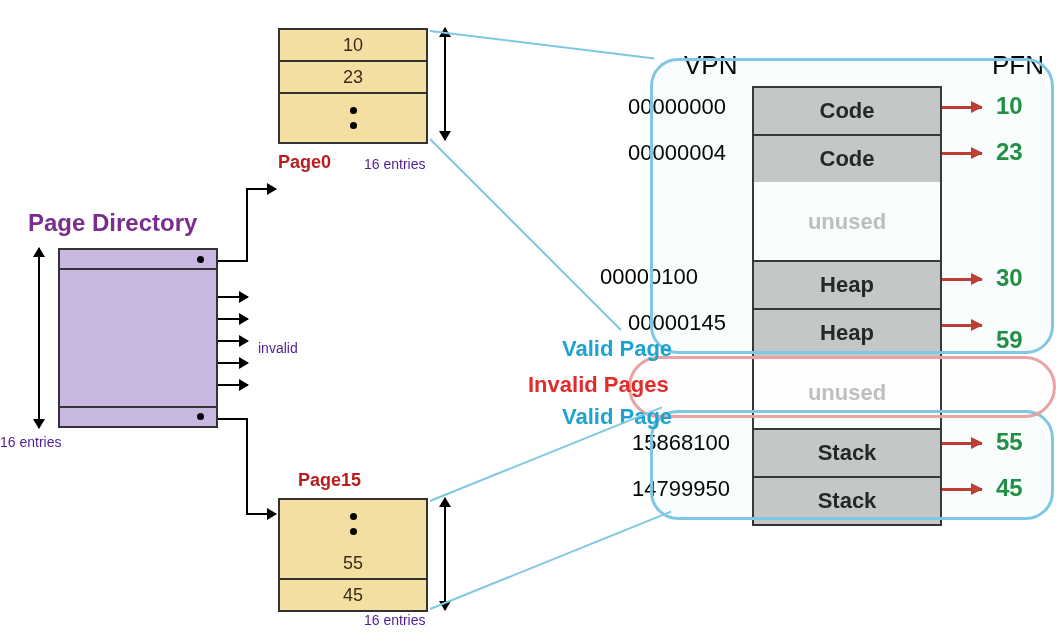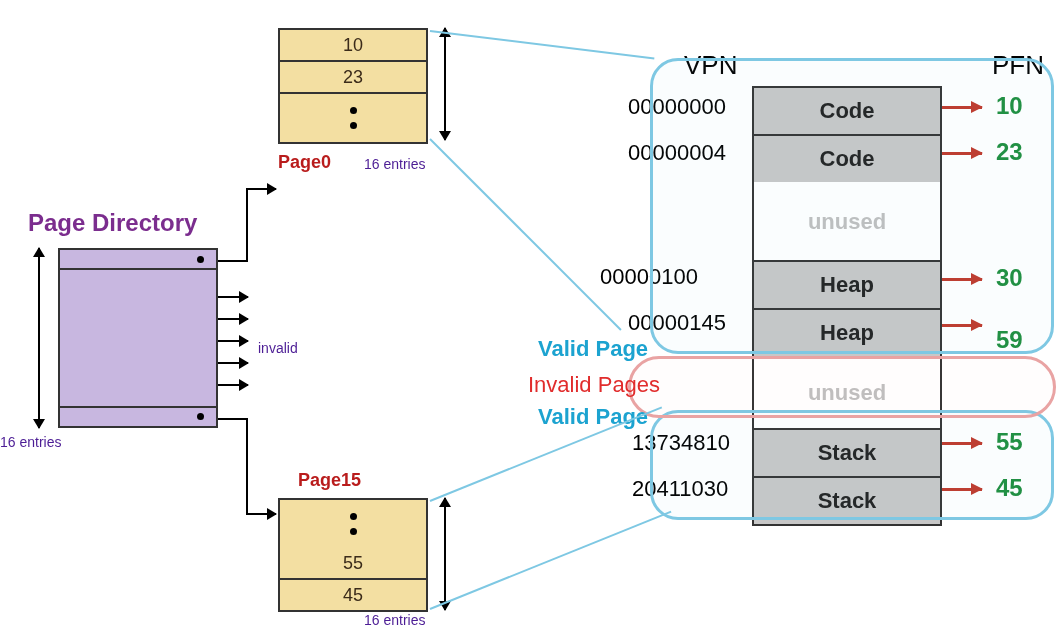--- a/index.html
+++ b/index.html
@@ -129,22 +129,22 @@
     height: 80px;
     border-top: none;
     border-bottom: none;
   }
   .main-row.unused.mid { height: 74px; }
   .main-row.stack { }
 
   .vpn-label { font-size: 22px; text-align: left; }
   .pfn-label { font-size: 24px; font-weight: bold; color: #1e8e3e; }
 
-  .valid-label { color: #1ca3d0; font-size: 22px; font-weight: bold; }
-  .invalid-label { color: #e12c2c; font-size: 22px; font-weight: normal; }
+  .valid-label { color: #1ca3d0; font-size: 22px; font-weight: bold; margin-left: 24px; }
+  .invalid-label { color: #e12c2c; font-size: 22px; font-weight: bold; }
 
   
   .callout {
     border: 3px solid #7ec8e3;
     border-radius: 28px;
     position: absolute;
     background: rgba(126,200,227,0.04);
   }
   .invalid-callout {
     border: 3px solid #e9a3a3;
@@ -234,22 +234,22 @@
   <div class="main-row">Heap</div>
   <div class="main-row unused mid">unused</div>
   <div class="main-row stack">Stack</div>
   <div class="main-row stack">Stack</div>
 </div>
 
 <div class="abs vpn-label" style="left:628px; top:94px;">00000000</div>
 <div class="abs vpn-label" style="left:628px; top:140px;">00000004</div>
 <div class="abs vpn-label" style="left:600px; top:264px;">00000100</div>
 <div class="abs vpn-label" style="left:628px; top:310px;">00000145</div>
-<div class="abs vpn-label" style="left:632px; top:430px;">13734810</div>
-<div class="abs vpn-label" style="left:632px; top:476px;">20411030</div>
+<div class="abs vpn-label" style="left:632px; top:430px;">15868100</div>
+<div class="abs vpn-label" style="left:632px; top:476px;">14799950</div>
 
 <div class="red-arrow" style="left:942px; top:106px; width:40px;"></div>
 <div class="abs pfn-label" style="left:996px; top:92px;">10</div>
 <div class="red-arrow" style="left:942px; top:152px; width:40px;"></div>
 <div class="abs pfn-label" style="left:996px; top:138px;">23</div>
 <div class="red-arrow" style="left:942px; top:278px; width:40px;"></div>
 <div class="abs pfn-label" style="left:996px; top:264px;">30</div>
 <div class="red-arrow" style="left:942px; top:324px; width:40px;"></div>
 <div class="abs pfn-label" style="left:996px; top:326px;">59</div>
 <div class="red-arrow" style="left:942px; top:442px; width:40px;"></div>

